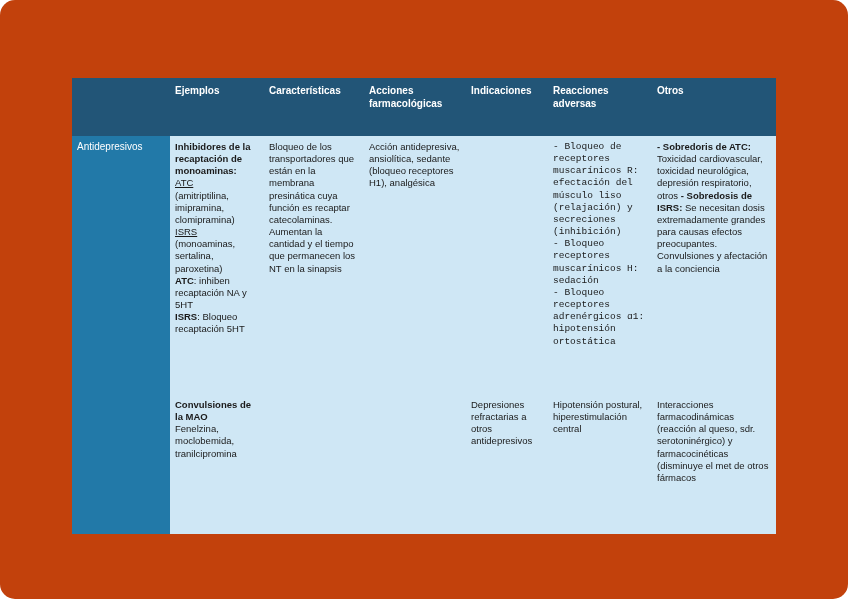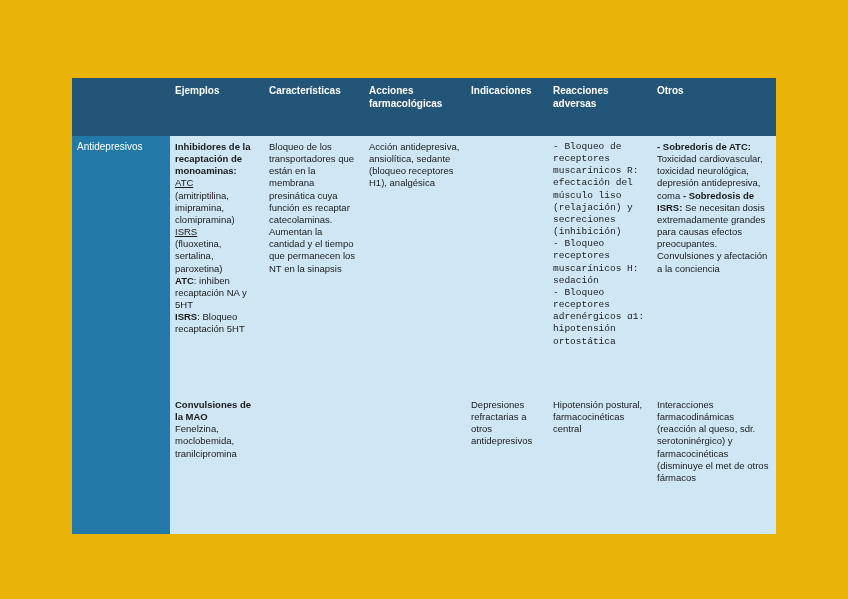--- a/index.html
+++ b/index.html
@@ -10,21 +10,22 @@
   body {
     width: 848px;
     height: 599px;
     font-family: "Liberation Sans", sans-serif;
     overflow: hidden;
   }
   .page {
     position: relative;
     width: 848px;
     height: 599px;
-    background: #eab308;
+    background: #c2410c;
+    border-radius: 15px;
   }
   table.drug-table {
     position: absolute;
     left: 72px;
     top: 78px;
     width: 704px;
     border-collapse: collapse;
     table-layout: fixed;
     font-size: 9.5px;
     line-height: 1.28;
@@ -119,51 +120,51 @@
       </tr>
 
       <tr class="row-1" style="height: 258px;">
         <td class="cat-cell">Antidepresivos</td>
         <td class="body-cell tint-a">
           <span class="cell-inner">
             <span class="b">Inhibidores de la recaptación de monoaminas:</span><br>
             <span class="u">ATC</span><br>
             <span>(amitriptilina, imipramina, clomipramina)</span><br>
             <span class="u">ISRS</span><br>
-            <span>(fluoxetina, sertalina, paroxetina)</span><br>
+            <span>(monoaminas, sertalina, paroxetina)</span><br>
             <span class="b">ATC</span><span>: inhiben recaptación NA y 5HT</span><br>
             <span class="b">ISRS</span><span>: Bloqueo recaptación 5HT</span>
           </span>
         </td>
         <td class="body-cell tint-c">Bloqueo de los transportadores que están en la membrana presinática cuya función es recaptar catecolaminas. Aumentan la cantidad y el tiempo que permanecen los NT en la sinapsis</td>
         <td class="body-cell tint-c">Acción antidepresiva, ansiolítica, sedante (bloqueo receptores H1), analgésica</td>
         <td class="body-cell tint-a"></td>
         <td class="body-cell tint-c" style="white-space: pre-line; font-family: Liberation Mono, monospace;">- Bloqueo de receptores muscarínicos R: efectación del músculo liso (relajación) y secreciones (inhibición)
 - Bloqueo receptores muscarínicos H: sedación
 - Bloqueo receptores adrenérgicos ɑ1: hipotensión ortostática</td>
         <td class="body-cell tint-a">
           <span class="cell-inner">
             <span class="b">- Sobredoris de ATC:</span>
-            <span>Toxicidad cardiovascular, toxicidad neurológica, depresión antidepresiva, coma</span>
+            <span>Toxicidad cardiovascular, toxicidad neurológica, depresión respiratorio, otros</span>
             <span class="b">- Sobredosis de ISRS:</span>
             <span>Se necesitan dosis extremadamente grandes para causas efectos preocupantes. Convulsiones y afectación a la conciencia</span>
           </span>
         </td>
       </tr>
 
       <tr class="row-2" style="height: 140px;">
         <td class="cat-empty"></td>
         <td class="body-cell tint-b">
           <span class="cell-inner">
             <span class="b">Convulsiones de la MAO</span><br>
             <span>Fenelzina, moclobemida, tranilcipromina</span>
           </span>
         </td>
         <td class="body-cell tint-c"></td>
         <td class="body-cell tint-c"></td>
         <td class="body-cell tint-b">Depresiones refractarias a otros antidepresivos</td>
-        <td class="body-cell tint-c">Hipotensión postural, farmacocinéticas central</td>
+        <td class="body-cell tint-c">Hipotensión postural, hiperestimulación central</td>
         <td class="body-cell tint-b">Interacciones farmacodinámicas (reacción al queso, sdr. serotoninérgico) y farmacocinéticas (disminuye el met de otros fármacos</td>
       </tr>
     </tbody>
   </table>
 
 </div>
 
 </body></html>

